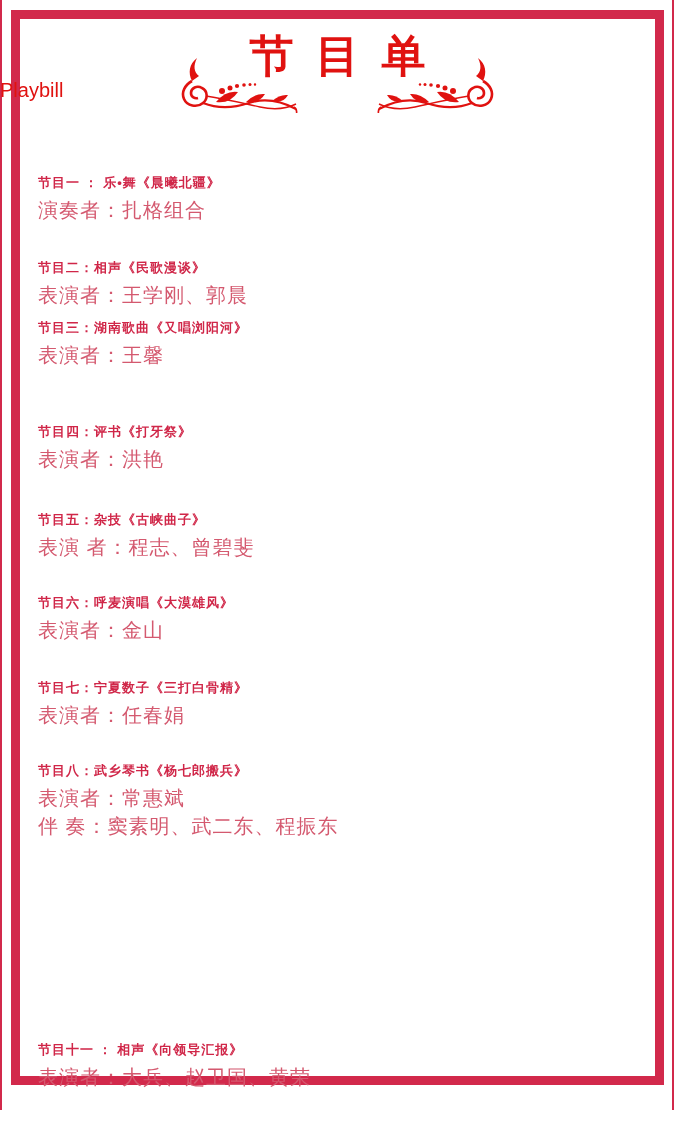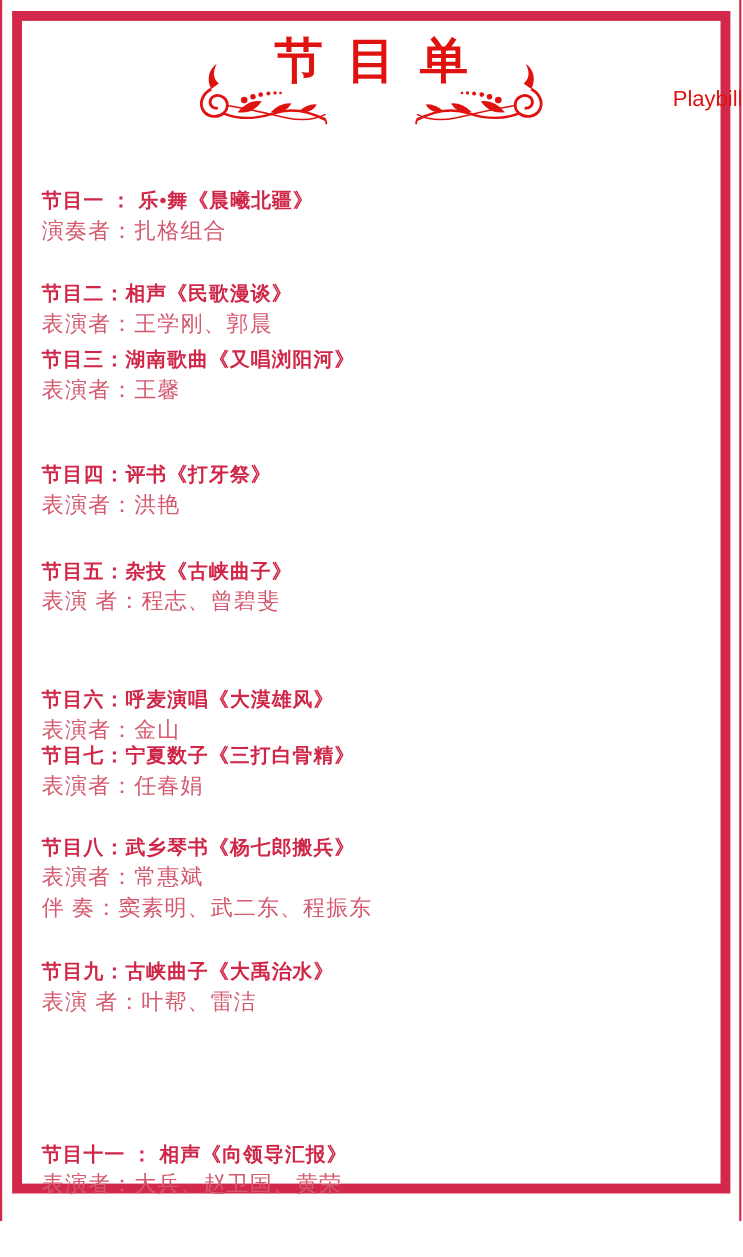--- a/index.html
+++ b/index.html
@@ -35,35 +35,35 @@
     position: absolute; top: 34px; left: 0; width: 100%;
     text-align: center;
     font-family: "DejaVu Serif", "Liberation Serif", serif;
     font-weight: bold;
     font-size: 44px; line-height: 44px;
     letter-spacing: 22px; text-indent: 22px;
     color: #e01210;
   }
   .title-en {
     position: absolute; top: 80px; left: 0; width: 100%;
-    text-align: right;
+    text-align: left;
     font-size: 20px; line-height: 20px;
     color: #e01210;
   }
   .flourish {
     position: absolute; top: 55px; width: 122px; height: 58px;
   }
   .flourish.left  { left: 176px; }
   .flourish.right { left: 377px; transform: scaleX(-1); }
   
   .item {
     position: absolute; left: 38px; width: 600px;
   }
   .item-title {
-    font-size: 18px; line-height: 19px;
+    font-size: 13px; line-height: 19px;
     font-weight: bold;
     color: #d02648;
     letter-spacing: 1px;
   }
   .item-line {
     margin-top: 9px;
     font-size: 20px; line-height: 19px;
     color: #d4596f;
     letter-spacing: 1px;
   }
@@ -139,40 +139,36 @@
   <div class="item" style="top:422px">
     <div class="item-title">节目四：评书《打牙祭》</div>
     <div class="item-line">表演者：洪艳</div>
   </div>
 
   <div class="item" style="top:510px">
     <div class="item-title">节目五：杂技《古峡曲子》</div>
     <div class="item-line">表演 者：程志、曾碧斐</div>
   </div>
 
-  <div class="item" style="top:627px">
+  <div class="item" style="top:593px">
     <div class="item-title">节目六：呼麦演唱《大漠雄风》</div>
     <div class="item-line">表演者：金山</div>
   </div>
 
   <div class="item" style="top:678px">
     <div class="item-title">节目七：宁夏数子《三打白骨精》</div>
     <div class="item-line">表演者：任春娟</div>
   </div>
 
   <div class="item" style="top:761px">
     <div class="item-title">节目八：武乡琴书《杨七郎搬兵》</div>
     <div class="item-line">表演者：常惠斌</div>
     <div class="item-line">伴 奏：窦素明、武二东、程振东</div>
   </div>
 
-  <div class="item" style="top:874px">
-    <div class="item-title">节目九：古峡曲子《大禹治水》</div>
-    <div class="item-line">表演 者：叶帮、雷洁</div>
-  </div>
 
 
   <div class="item" style="top:1040px">
     <div class="item-title">节目十一 ： 相声《向领导汇报》</div>
     <div class="item-line">表演者：大兵、赵卫国、黄荣</div>
   </div>
 
 </div>
 
 </body></html>

